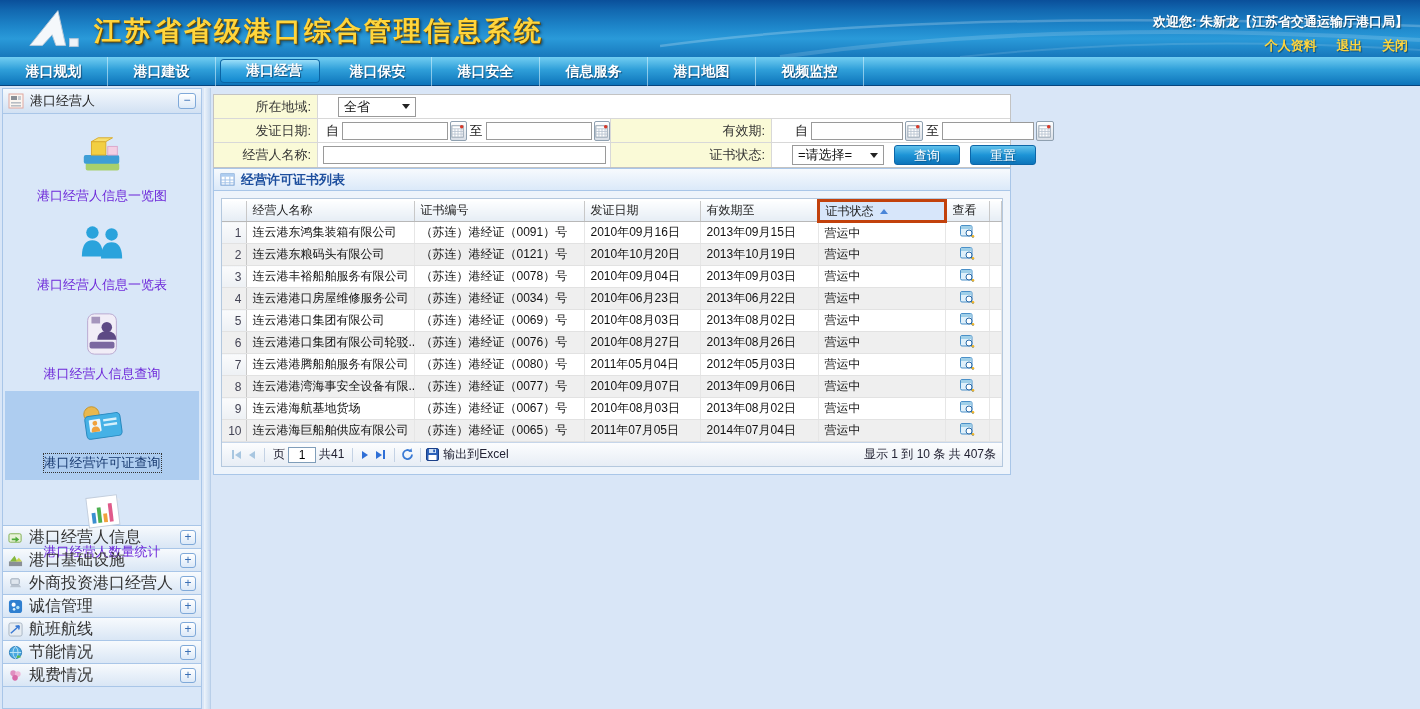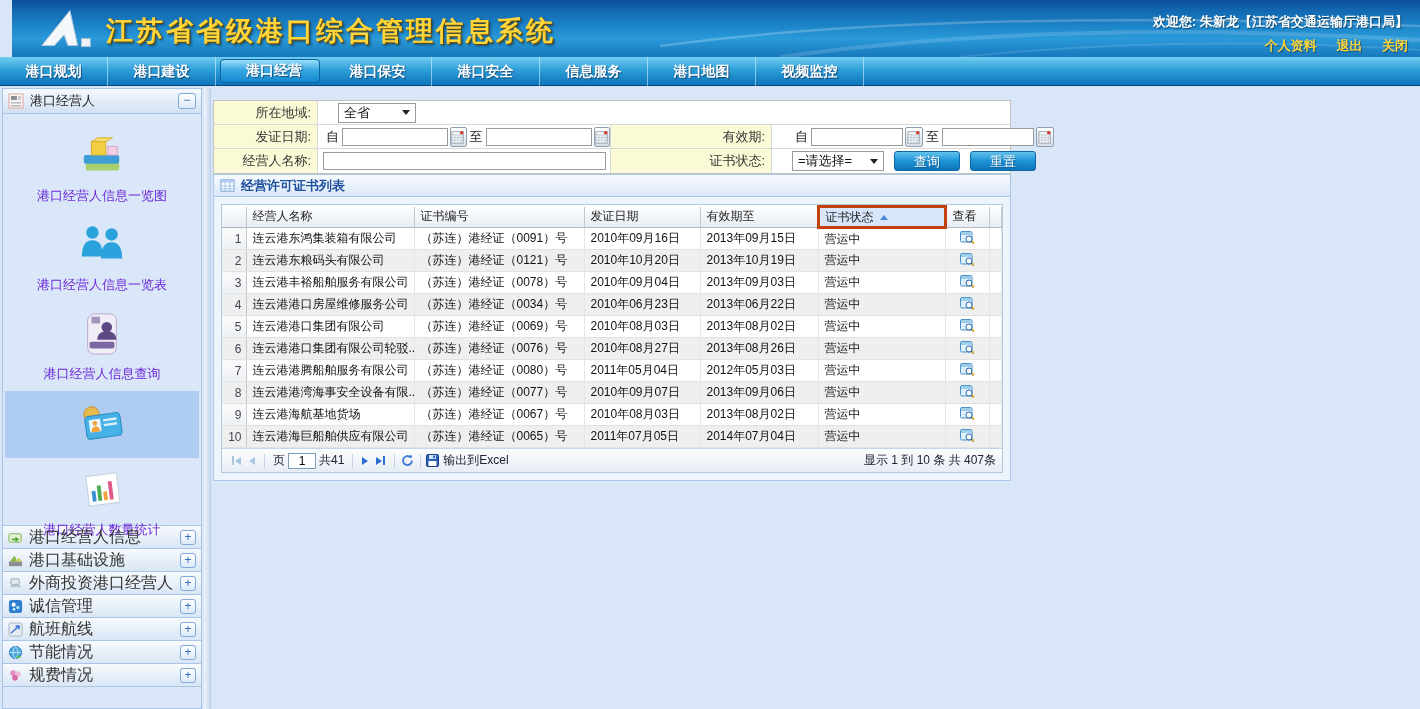--- a/index.html
+++ b/index.html
@@ -1,21 +1,21 @@
 <!DOCTYPE html>
 <html><head>
 <meta charset="utf-8">
 <style>
   * { box-sizing: border-box; margin: 0; padding: 0; }
   html,body { width:1420px; height:709px; overflow:hidden;
     font-family:"Liberation Sans","DejaVu Sans",sans-serif; background:#d9e6f7; }
   .root { position:relative; width:1420px; height:709px; }
 
   
-  .header { position:absolute; top:0; left:12px; right:0; height:57px;
+  .header { position:absolute; top:0; left:0; right:0; height:57px;
     background:linear-gradient(180deg,#0a4f9a 0%,#1268b0 18%,#1e87cb 48%,#2a9ad9 68%,#1778bc 100%); }
   .header svg.swirl { position:absolute; right:0; top:0; }
   .logo { position:absolute; left:26px; top:6px; width:58px; height:46px; }
   .sys-title { position:absolute; left:94px; top:13px; font-size:27px; font-weight:bold;
     color:#ffd53c; letter-spacing:3px;
     text-shadow:1px 1px 0 #6b4a00, 2px 2px 3px rgba(0,0,0,.55); white-space:nowrap; }
   .welcome { position:absolute; right:12px; top:13px; color:#ffffff; font-size:13px;
     font-weight:bold; text-shadow:1px 1px 1px rgba(0,0,0,.45); }
   .hlinks { position:absolute; right:12px; top:37px; font-size:13px; font-weight:bold; }
   .hlinks span { color:#ffd53c; margin-left:16px; cursor:pointer;
@@ -60,21 +60,21 @@
   .side-sec .icon15 svg { display:block; width:100%; height:100%; }
   .side-sec .slbl { flex:1; margin-left:6px; font-size:16px; color:#333; }
   .expand-btn { width:16px; height:15px; line-height:12px; }
 
   .splitter { position:absolute; left:204px; top:2px; bottom:0; width:7px;
     background:linear-gradient(90deg,#eef4fb,#c9dbf0); border-right:1px solid #b9cfe9; cursor:col-resize; }
 
   .main { position:absolute; left:213px; top:2px; right:0; bottom:0; }
 
   
-  .form-panel { margin-top:12px; width:798px; background:#fff; border:1px solid #c3c3c3; }
+  .form-panel { margin-top:6px; width:798px; background:#fff; border:1px solid #c3c3c3; }
   .frow { display:flex; height:24px; border-bottom:1px solid #d8d8d8; align-items:stretch; }
   .frow.last { border-bottom:none; }
   .flabel { width:104px; background:#fafad7; border-right:1px solid #d8d8d8;
     font-size:13px; color:#333; text-align:right; line-height:23px; padding-right:6px; flex:none; }
   .flabel.mid { width:162px; border-left:1px solid #d8d8d8; }
   .ffields { display:flex; align-items:center; padding-left:5px; }
   .ffields.w290 { width:292px; flex:none; }
   .ffields.grow { flex:1;padding-left:20px; }
   .ftext { font-size:13px; color:#222; margin:0 3px; }
   .dinput { width:106px; height:18px; border:1px solid #9a9a9a; font-size:12px; padding:0 3px; }
@@ -214,21 +214,21 @@
           <div class="side-item sel"><span class="big-ic"><svg viewBox="0 0 48 48">
                 <circle cx="13" cy="15" r="8" fill="#e9b84e" stroke="#c3932a"></circle>
                 <g transform="rotate(-8 26 27)">
                   <rect x="7" y="15" width="37" height="24" rx="4" fill="#45b1e6" stroke="#2787bd"></rect>
                   <rect x="11" y="19" width="12" height="13" rx="1" fill="#eaf6fc"></rect>
                   <circle cx="17" cy="23" r="2.5" fill="#f0a23c"></circle>
                   <path d="M12.5 32 Q12.5 26.5 17 26.5 Q21.5 26.5 21.5 32 Z" fill="#f0a23c"></path>
                   <rect x="26" y="20" width="14" height="2.4" fill="#d6f0fb"></rect>
                   <rect x="26" y="25" width="14" height="2.4" fill="#d6f0fb"></rect>
                 </g>
-              </svg></span></div>
+              </svg></span><div><span class="lbl">港口经营许可证查询</span></div></div>
           <div class="side-item"><span class="big-ic"><svg viewBox="0 0 48 48">
                 <path d="M34 5 l9 6 -7 4z" fill="#e4eaf2"></path>
                 <g transform="rotate(-7 24 24)">
                   <rect x="9" y="8" width="32" height="31" fill="#fff" stroke="#c3cedd"></rect>
                   <rect x="13" y="24" width="4" height="11" fill="#3a8fd0"></rect>
                   <rect x="19" y="19" width="4" height="16" fill="#4cb050"></rect>
                   <rect x="25" y="26" width="4" height="9" fill="#f0a23c"></rect>
                   <rect x="31" y="16" width="4" height="19" fill="#e05a8a"></rect>
                 </g>
               </svg></span><div><span class="lbl">港口经营人数量统计</span></div></div>

